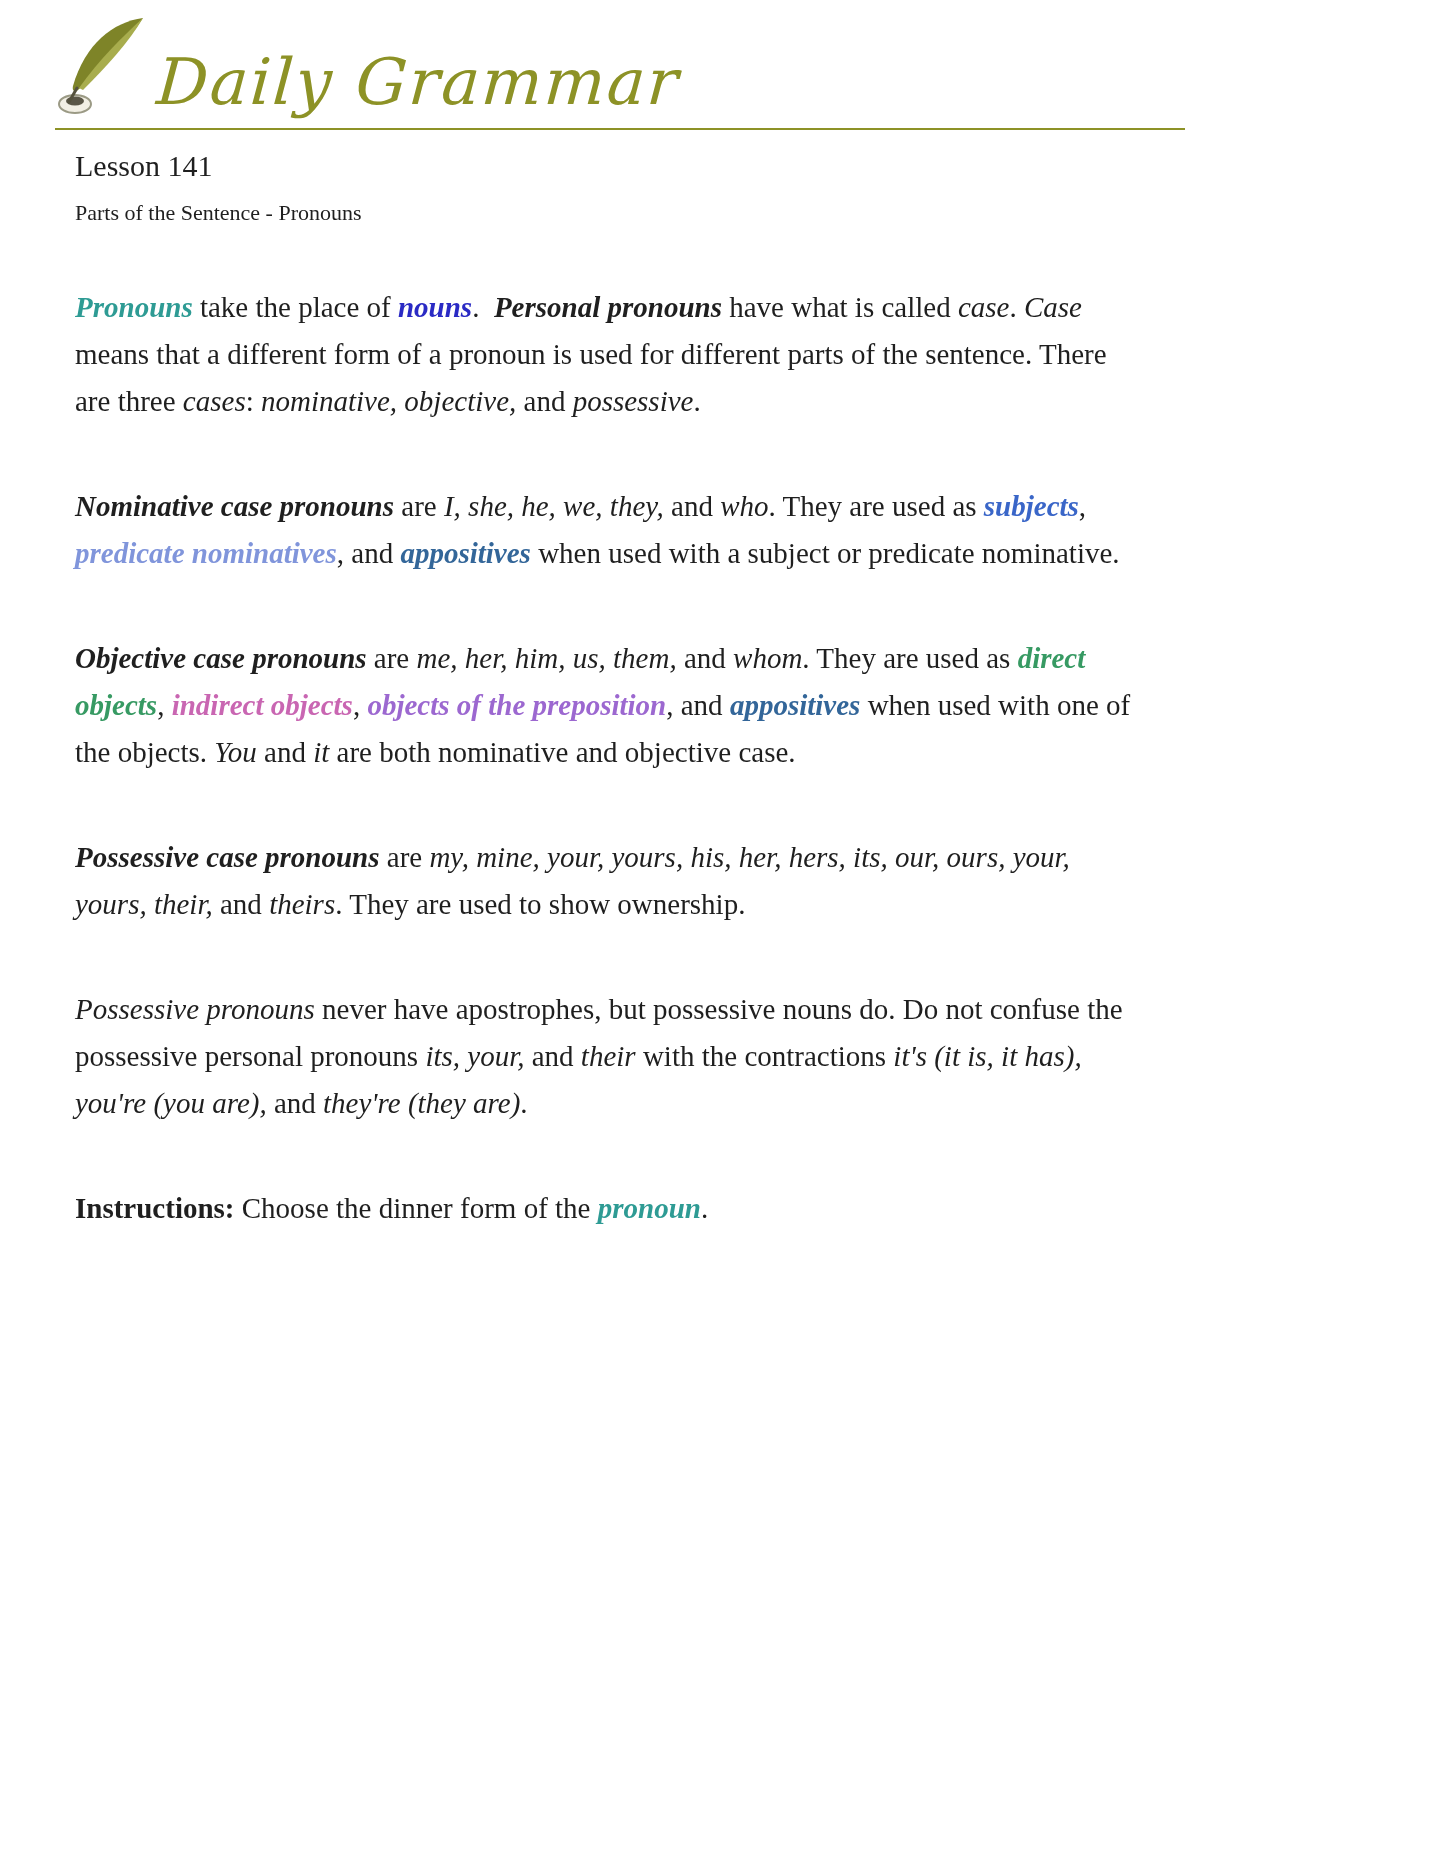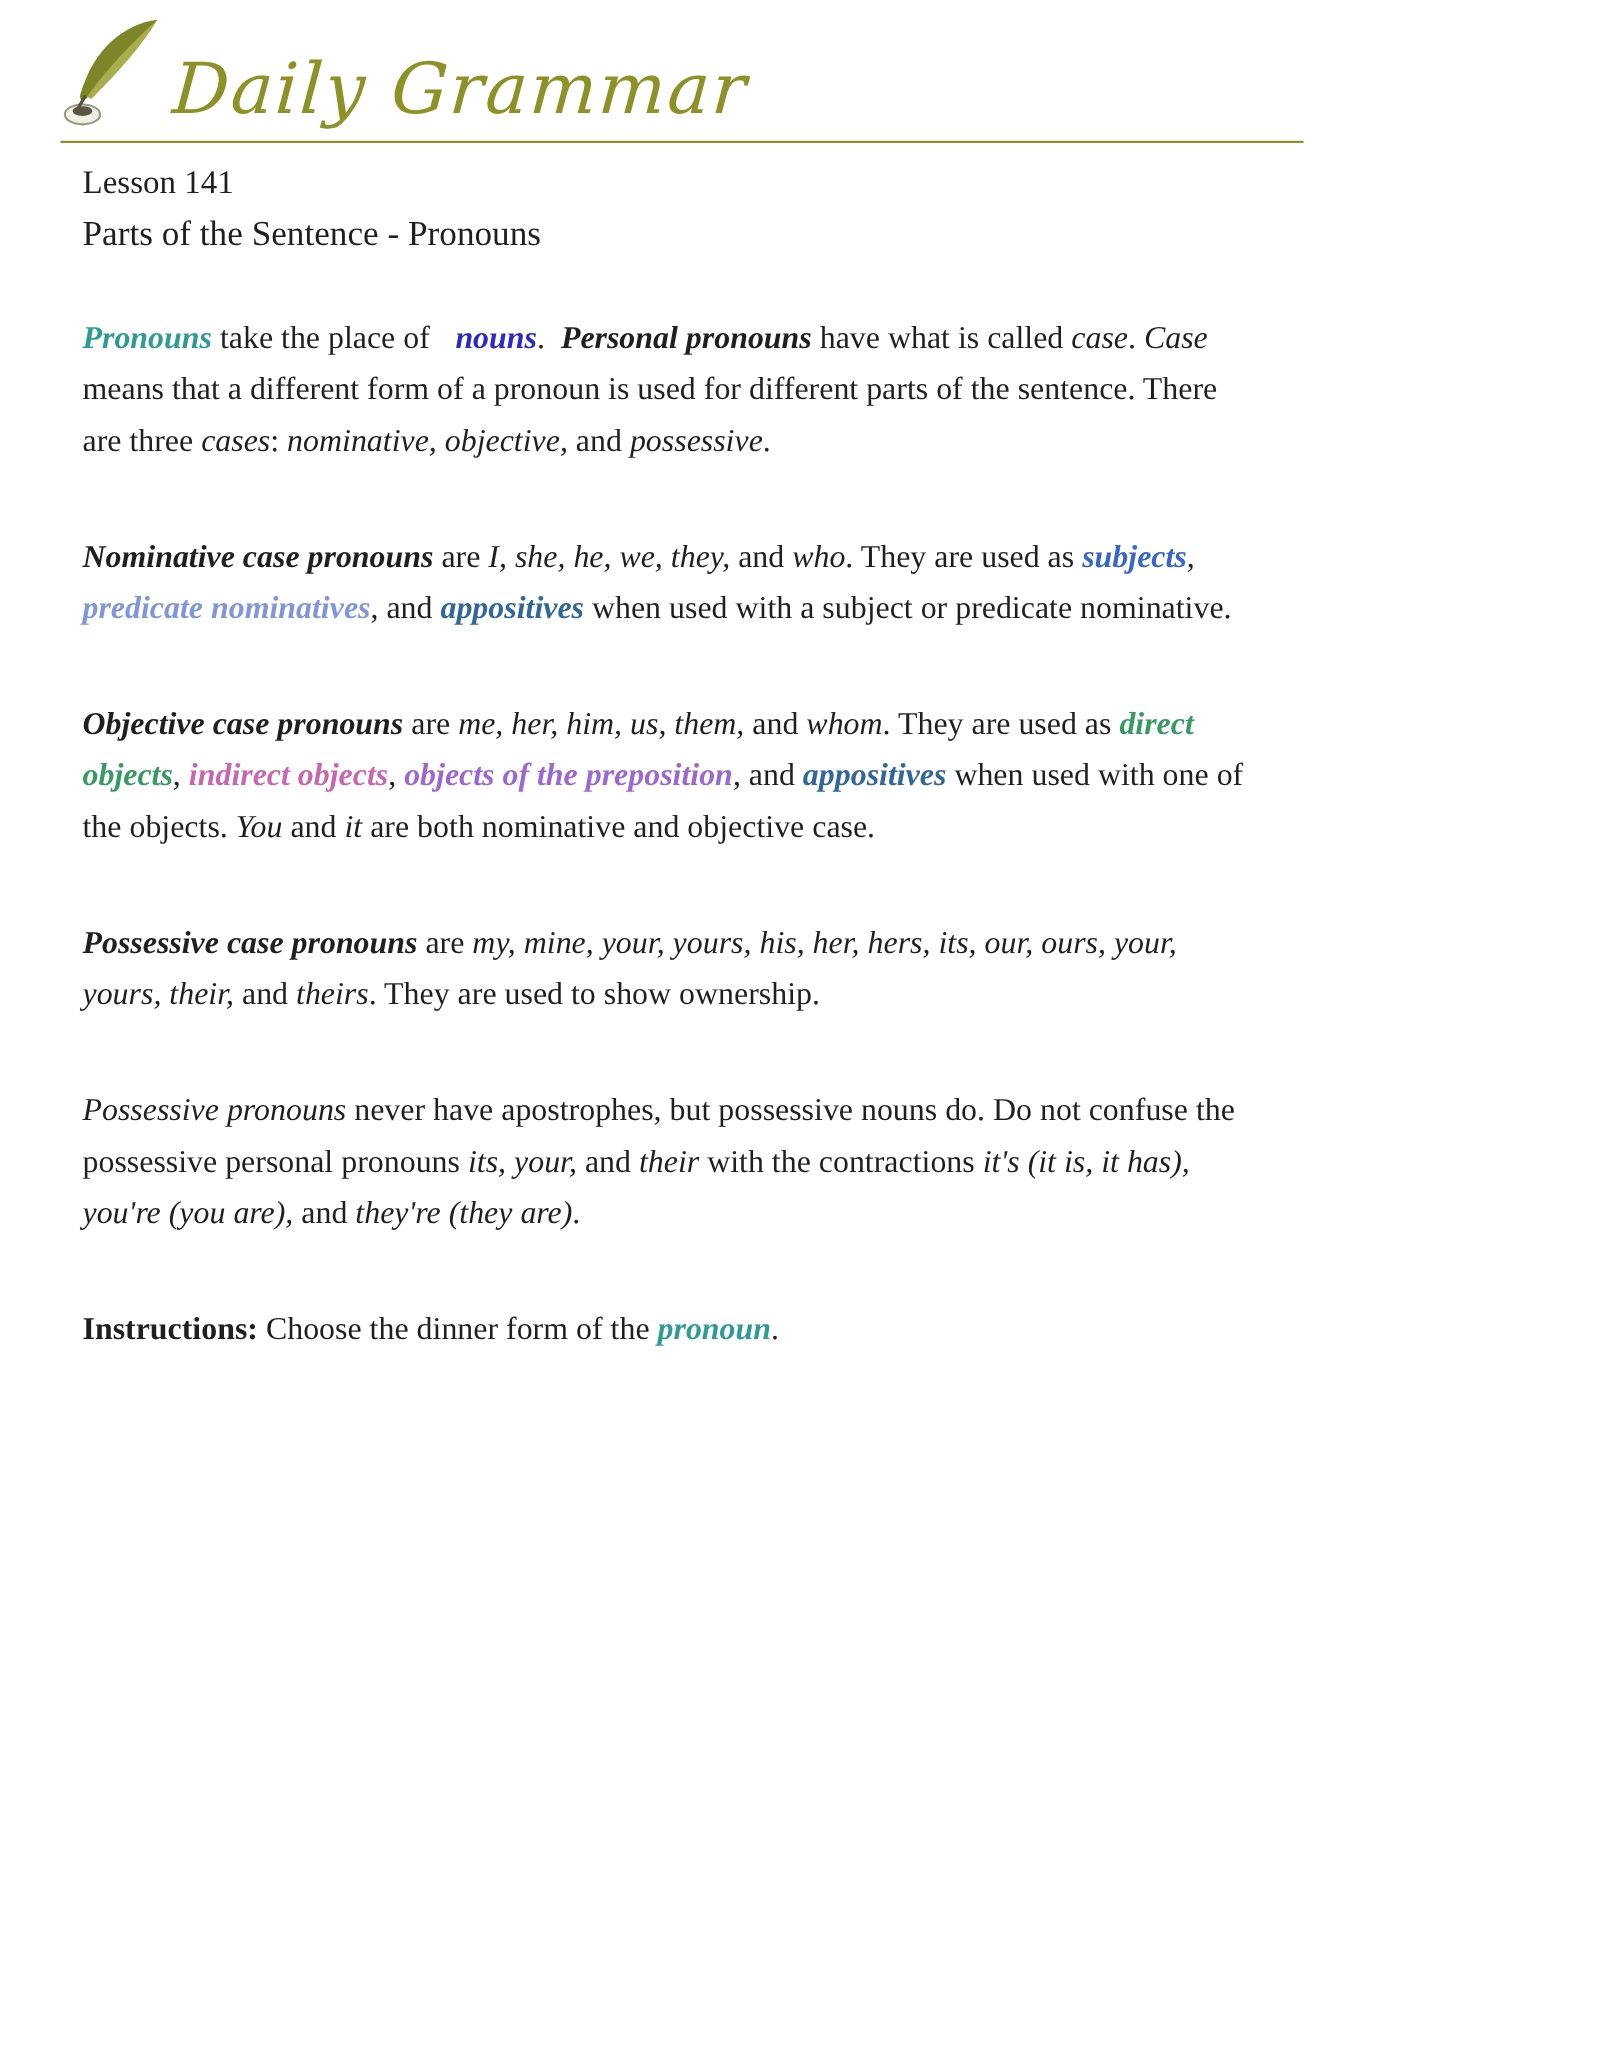--- a/index.html
+++ b/index.html
@@ -31,36 +31,36 @@
     width: 1130px;
   }
   main.lesson { padding: 12px 75px 60px 75px; }
   .lesson-title {
     font-size: 30px;
     font-weight: normal;
     line-height: 47px;
     margin: 0;
   }
   .lesson-subtitle {
-    font-size: 32px;
+    font-size: 22px;
     line-height: 47px;
     margin: 0 0 48px 0;
   }
   .lesson-body { width: 1072px; }
   .para {
     font-size: 29px;
     line-height: 47px;
     margin: 0 0 58px 0;
   }
   .para:last-child { margin-bottom: 0; }
   .it { font-style: italic; }
   .bd { font-weight: bold; }
   .term { font-weight: bold; font-style: italic; cursor: pointer; }
   .c-teal      { color: var(--teal, #2e9b94); }
-  .c-navy      { color: var(--navy, #2a2ac4); margin-left: 16px; }
+  .c-navy      { color: var(--navy, #2a2ac4); }
   .c-blue      { color: var(--blue, #3a66c8); }
   .c-lightblue { color: var(--lightblue, #8095db); }
   .c-steel     { color: var(--steel, #336699); }
   .c-green     { color: var(--green, #379a63); }
   .c-pink      { color: var(--pink, #c966b2); margin-top: 21px; }
   .c-purple    { color: var(--purple, #9c68d0); }
 </style>
 </head>
 <body>
 

